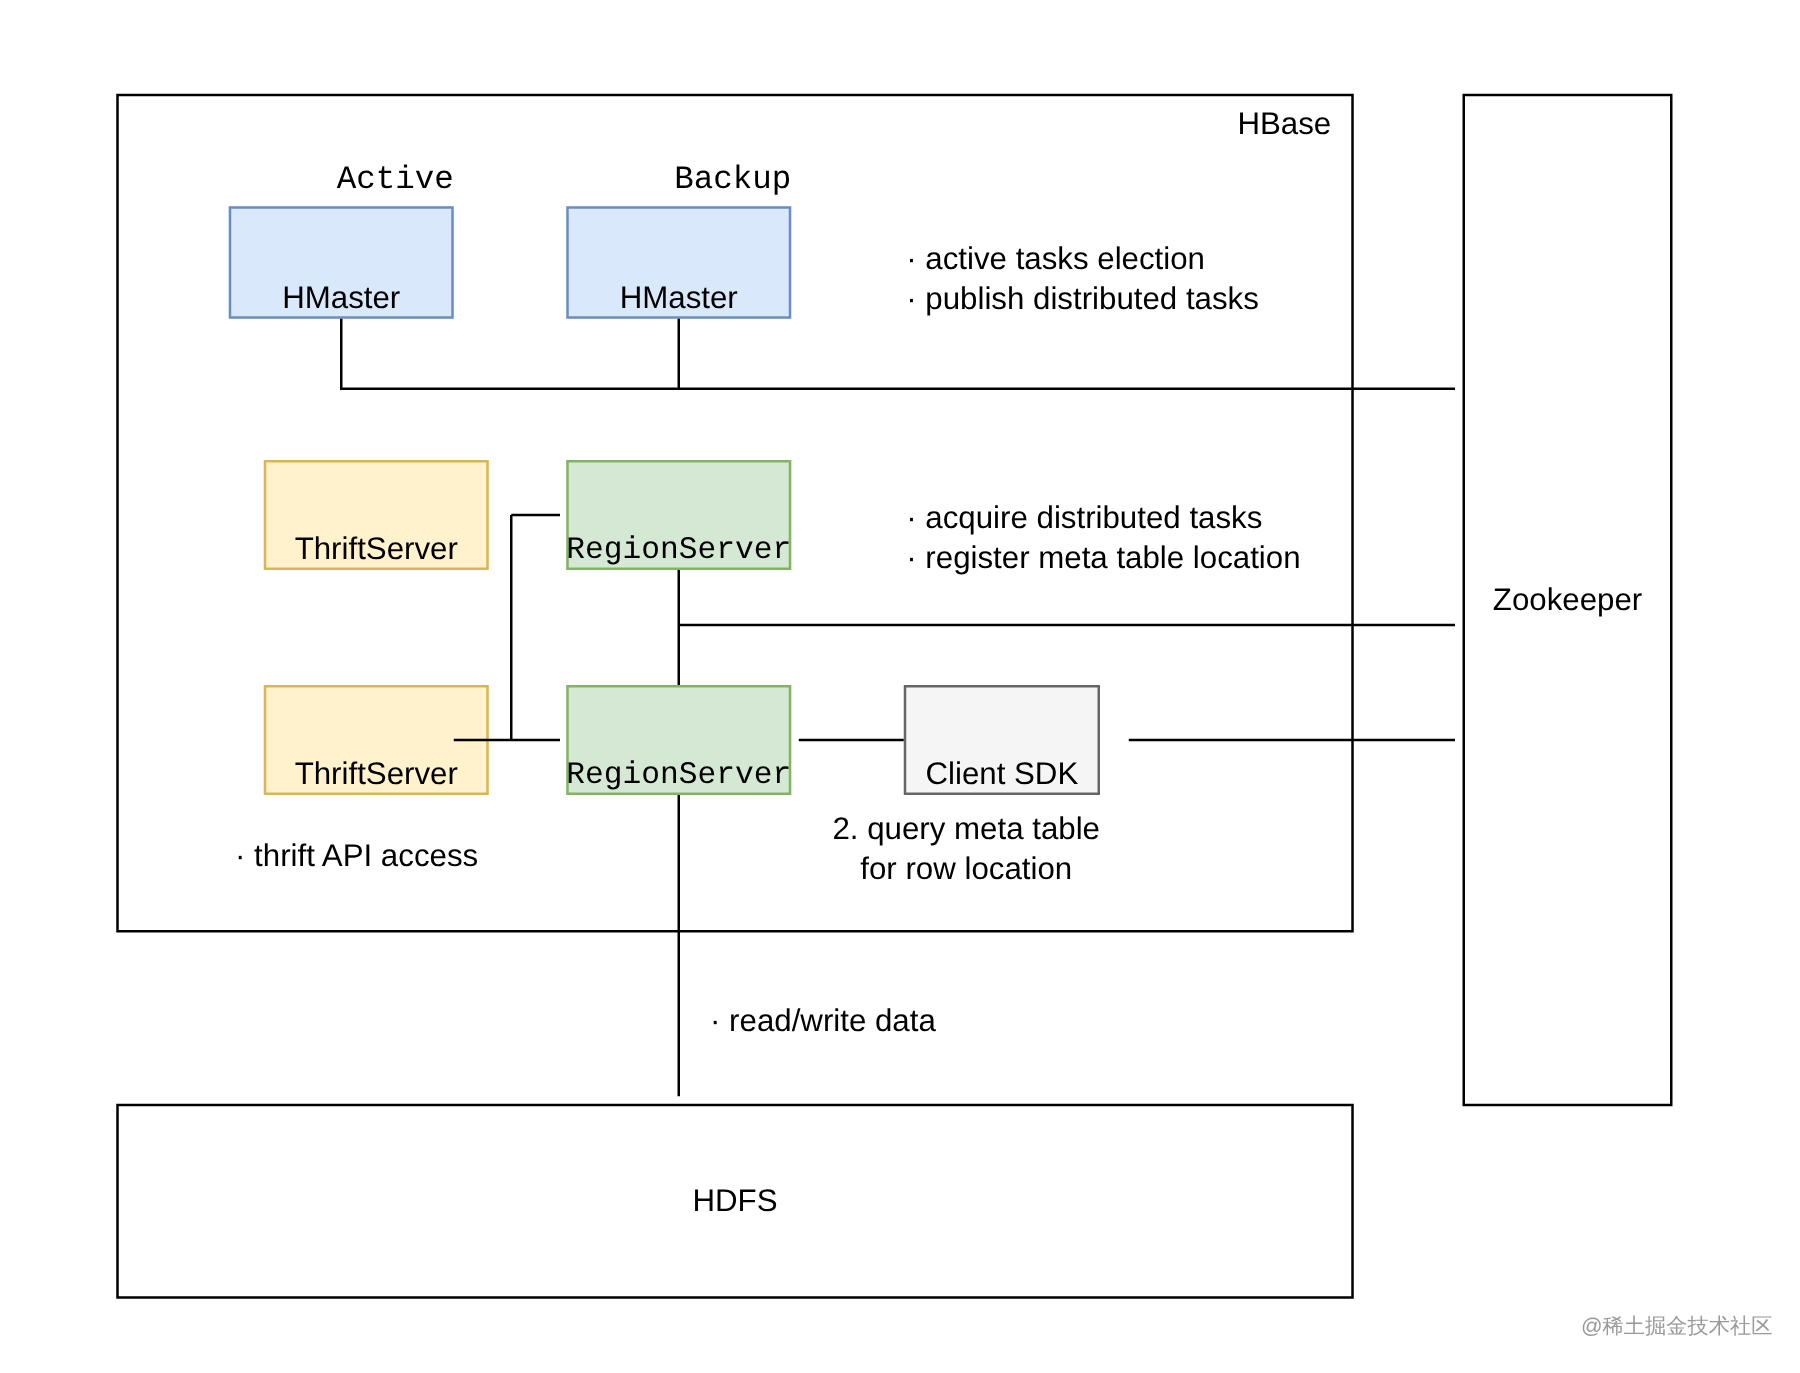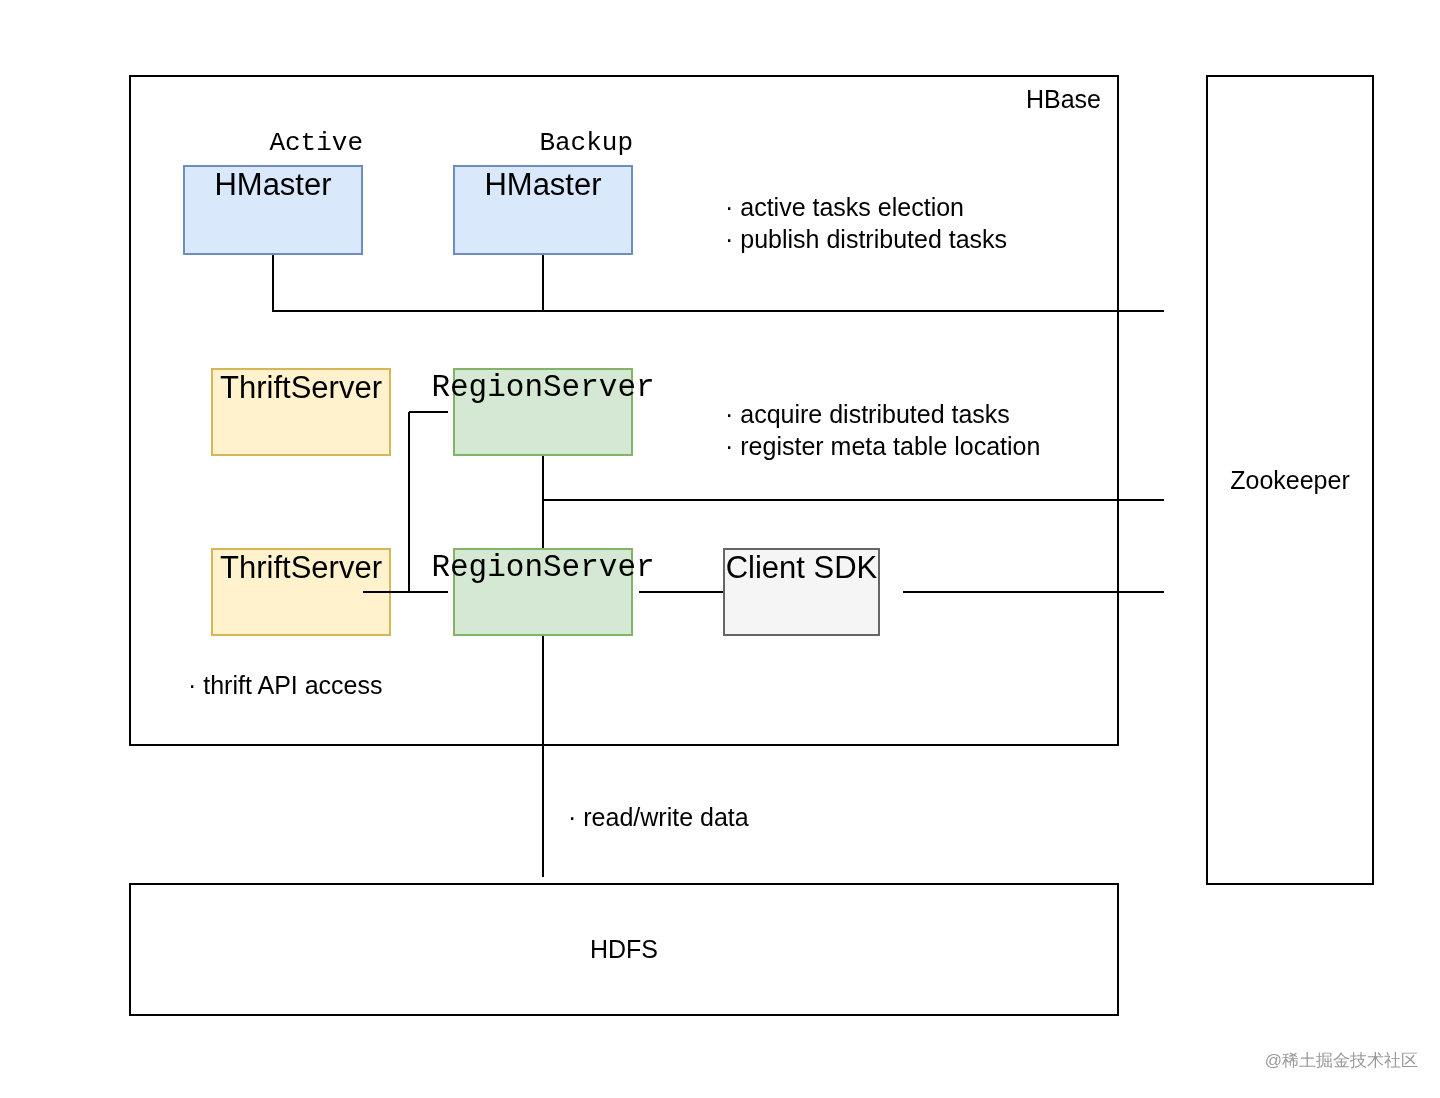--- a/index.html
+++ b/index.html
@@ -9,34 +9,33 @@
     background:#ffffff;
     font-family:"Liberation Sans",sans-serif;
     color:#000;
     overflow:hidden;
   }
   .frame{
     position:absolute;
     border:2px solid var(--frame-stroke,#000);
     box-sizing:border-box;
     background:transparent;
-    margin-left:36px;
   }
   .frame-label-tr{
     position:absolute;top:7px;right:16px;
     font-size:25px;line-height:30px;white-space:nowrap;
   }
   .frame-center{
     display:flex;align-items:center;justify-content:center;
     font-size:25px;
   }
   .node{
     position:absolute;box-sizing:border-box;
-    display:flex;align-items:flex-start;justify-content:center;
-    font-size:31px;white-space:nowrap;
+    display:flex;align-items:flex-end;justify-content:center;
+    font-size:25px;white-space:nowrap;
   }
   .node-blue{background:var(--hmaster-fill,#dae8fc);border:2px solid var(--hmaster-stroke,#6c8ebf);}
   .node-yellow{background:var(--thrift-fill,#fff2cc);border:2px solid var(--thrift-stroke,#d6b656);margin-left:28px;}
   .node-green{background:var(--region-fill,#d5e8d4);border:2px solid var(--region-stroke,#82b366);font-family:Liberation Mono, monospace;}
   .node-grey{background:var(--client-fill,#f5f5f5);border:2px solid var(--client-stroke,#666);}
   .caption{
     position:absolute;width:180px;text-align:right;
     font-size:26px;line-height:30px;font-family:Liberation Mono, monospace;
   }
   .note{
@@ -62,21 +61,21 @@
 <div class="stage">
 
   <div class="frame" style="left:93px;top:75px;width:990px;height:671px;">
     <div class="frame-label-tr">HBase</div>
   </div>
 
   <div class="frame frame-center" style="left:1170px;top:75px;width:168px;height:810px;">
     <span>Zookeeper</span>
   </div>
 
-  <div class="frame frame-center" style="left:93px;top:883px;width:990px;height:133px;">
+  <div class="frame frame-center" style="left:93px;top:883px;width:990px;height:156px;">
     <span>HDFS</span>
   </div>
 
   <div class="caption" style="left:183px;top:128px;">Active</div>
   <div class="caption" style="left:453px;top:128px;">Backup</div>
 
   <div class="node node-blue" style="left:183px;top:165px;width:180px;height:90px;">
     <span>HMaster</span>
   </div>
   <div class="node node-blue" style="left:453px;top:165px;width:180px;height:90px;">
@@ -105,20 +104,24 @@
     <div>· active tasks election</div>
     <div>· publish distributed tasks</div>
   </div>
 
   <div class="note" style="left:725px;top:398px;">
     <div>· acquire distributed tasks</div>
     <div>· register meta table location</div>
   </div>
 
 
+  <div class="note note-center" style="left:658px;top:647px;width:230px;">
+    <div>2. query meta table</div>
+    <div>for row location</div>
+  </div>
 
   <div class="note" style="left:188px;top:669px;">· thrift API access</div>
 
   <div class="note" style="left:568px;top:801px;">· read/write data</div>
 
   <div class="watermark">@稀土掘金技术社区</div>
 
   <svg class="connectors" viewBox="0 0 1440 1098">
     <defs>
       <marker id="arrow" viewBox="0 0 18 14" refX="16" refY="7" markerWidth="18" markerHeight="14" orient="auto" markerUnits="userSpaceOnUse">

